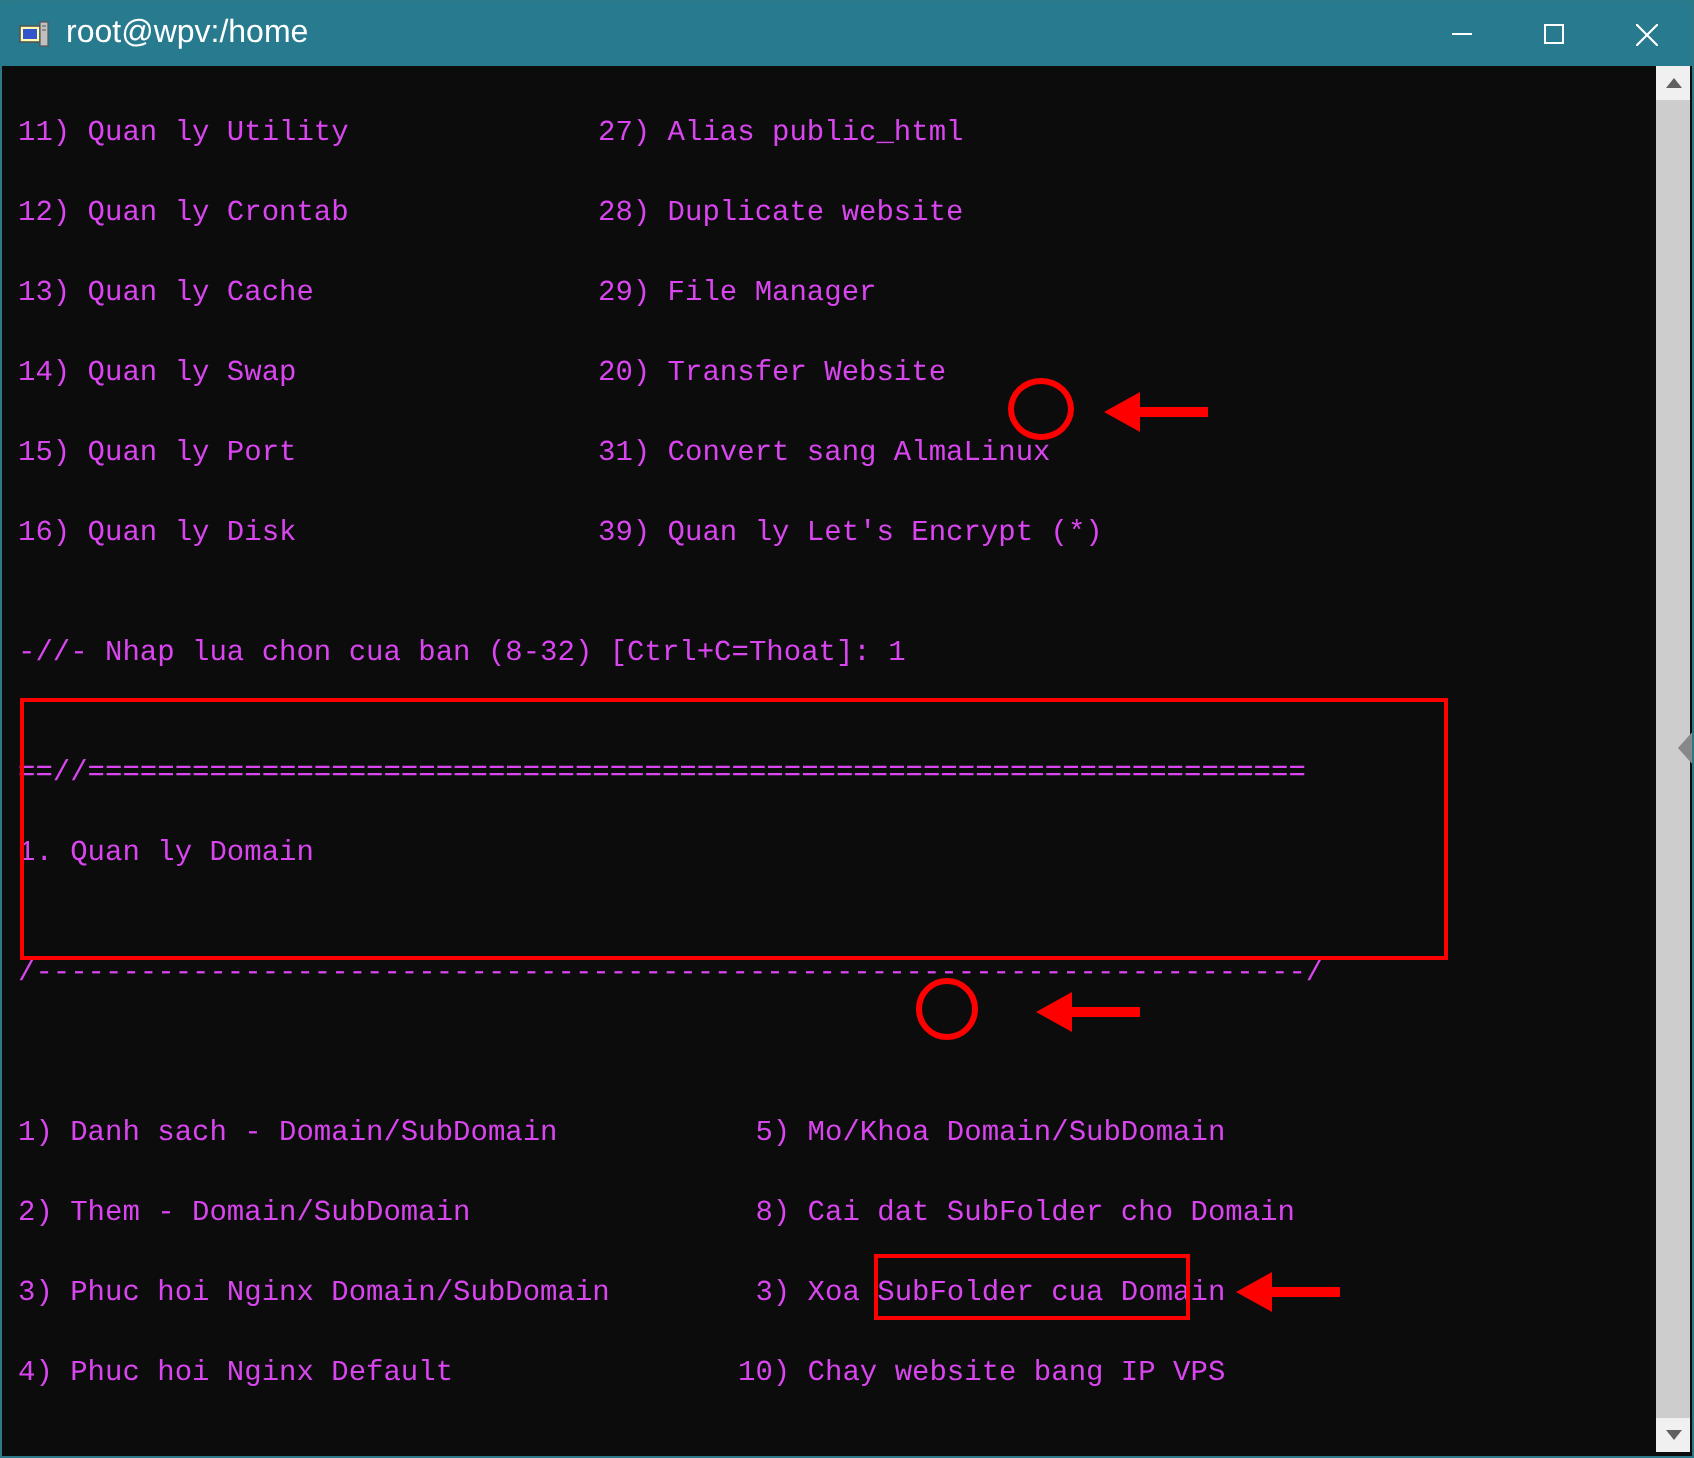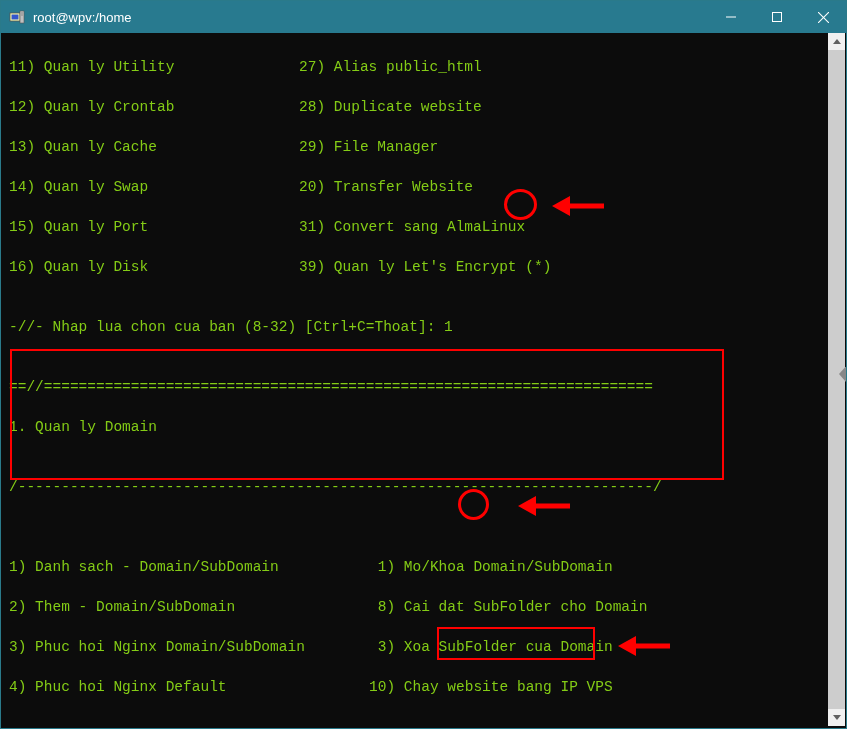--- a/index.html
+++ b/index.html
@@ -14,41 +14,41 @@
       border: 1px solid #2a7a8a;
     }
     .titlebar {
       height: 32px;
       background: #287a8f;
       display: flex;
       align-items: center;
       padding: 0 0 0 8px;
       color: #fff;
       font-family: 'Segoe UI', sans-serif;
-      font-size: 13px;
+      font-size: 16px;
     }
     .putty-icon {
       width: 16px;
       height: 16px;
       margin-right: 8px;
     }
     .title-text { flex: 1; }
     .win-btns { display: flex; height: 100%; }
     .win-btn {
       width: 46px;
       display: flex;
       align-items: center;
       justify-content: center;
       cursor: pointer;
     }
     .win-btn svg { fill: none; stroke: #fff; stroke-width: 1; }
     .terminal {
       position: relative;
       padding: 4px 0 4px 8px;
-      color: #84cc16;
+      color: #d946ef;
       line-height: 20px;
       white-space: pre;
       height: calc(100% - 32px);
     }
     .scrollbar {
       position: absolute;
       right: 1px;
       top: 32px;
       width: 17px;
       height: calc(100% - 34px);
@@ -133,21 +133,21 @@
 <span class="menuline"><span style="display:inline-block;width:290px">16) Quan ly Disk</span><span>39) Quan ly Let's Encrypt (*)</span></span>
 <span class="menuline"></span>
 <span class="menuline"><span>-//- Nhap lua chon cua ban (8-32) [Ctrl+C=Thoat]: </span><span>1</span></span>
 <span class="menuline"></span>
 <span class="menuline">==//======================================================================</span>
 <span class="menuline">1. Quan ly Domain</span>
 <span class="menuline"></span>
 <span class="menuline">/-------------------------------------------------------------------------/</span>
 <span class="menuline"></span>
 <span class="submenu-wrap">
-<span class="menuline"><span style="display:inline-block;width:360px">1) Danh sach - Domain/SubDomain</span><span> 1) Mo/Khoa Domain/SubDomain</span></span>
+<span class="menuline"><span style="display:inline-block;width:360px">1) Danh sach - Domain/SubDomain</span><span> 5) Mo/Khoa Domain/SubDomain</span></span>
 <span class="menuline"><span style="display:inline-block;width:360px">2) Them - Domain/SubDomain</span><span> 8) Cai dat SubFolder cho Domain</span></span>
 <span class="menuline"><span style="display:inline-block;width:360px">3) Phuc hoi Nginx Domain/SubDomain</span><span> 3) Xoa SubFolder cua Domain</span></span>
 <span class="menuline"><span style="display:inline-block;width:360px">4) Phuc hoi Nginx Default</span><span>10) Chay website bang IP VPS</span></span>
 
 
 </span>
 <span class="menuline"></span>
 
 
 

